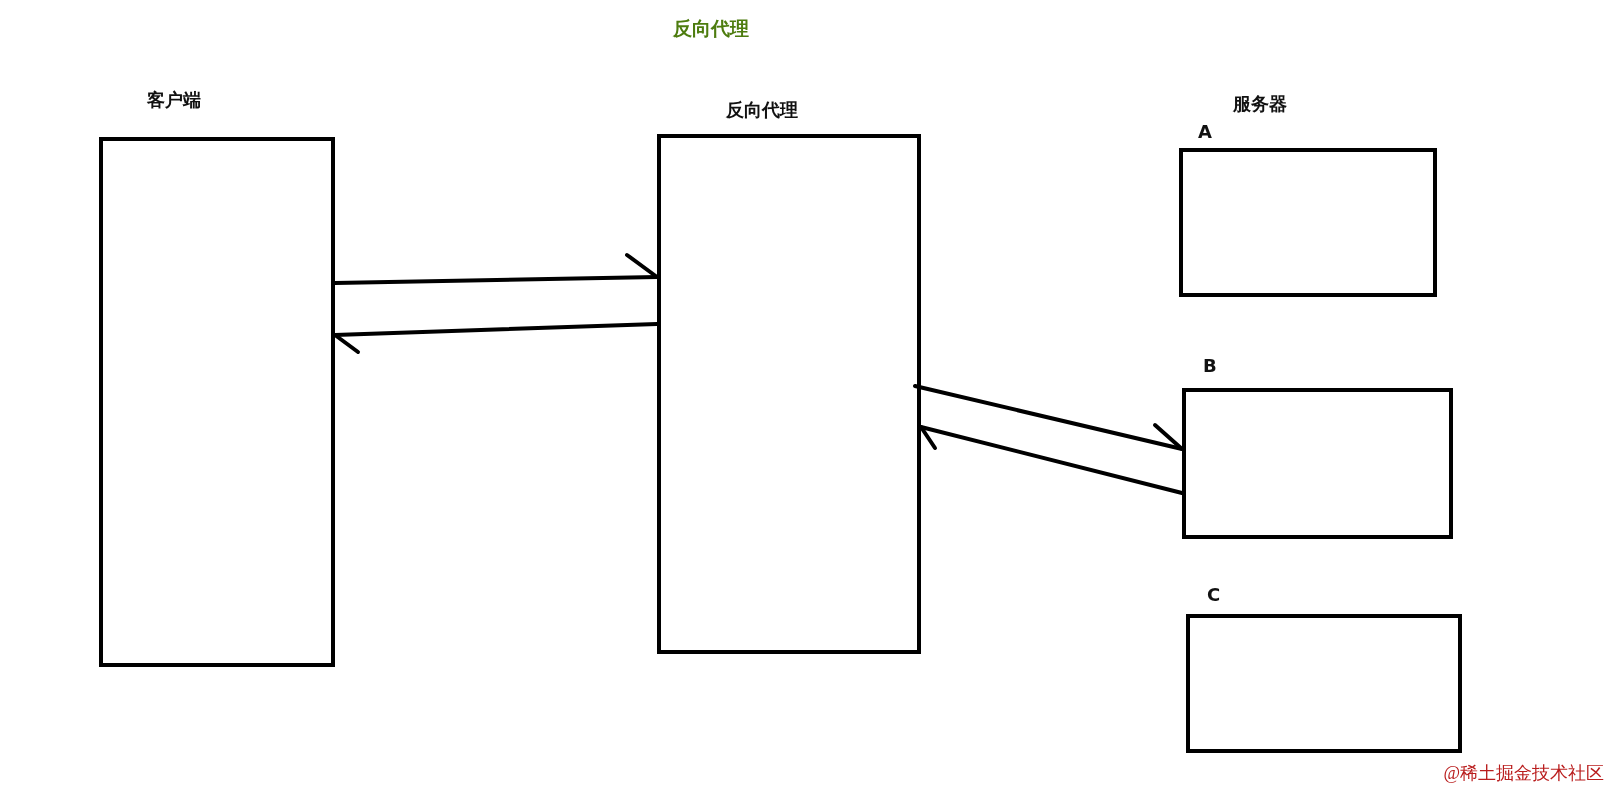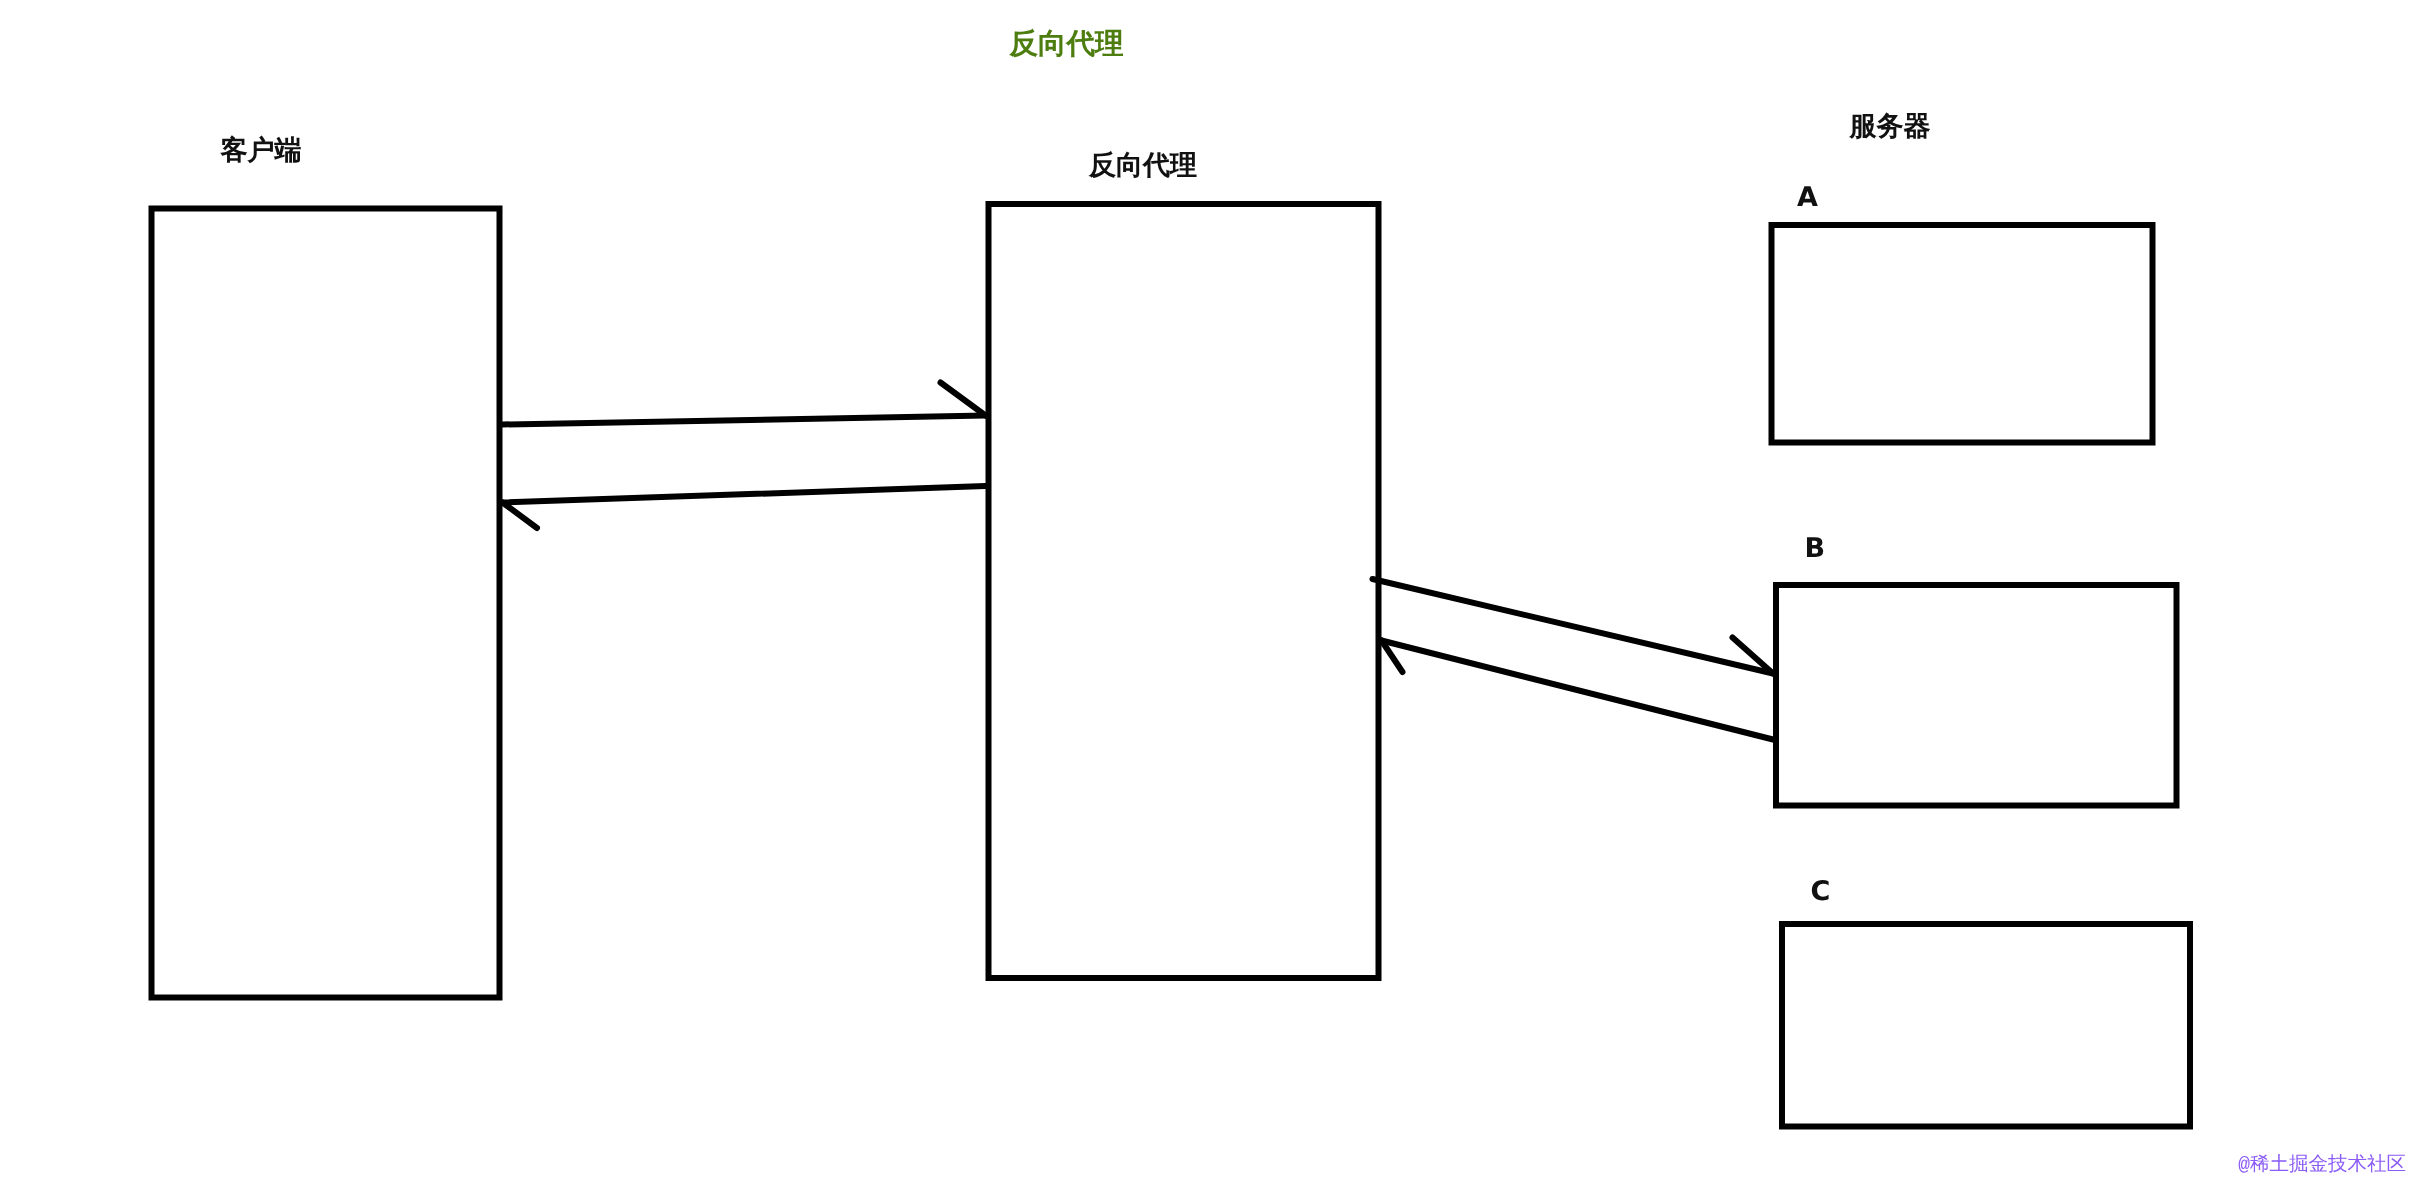--- a/index.html
+++ b/index.html
@@ -2,35 +2,35 @@
 <html><head>
 <meta charset="utf-8">
 <style>
   html, body { margin: 0; padding: 0; background: #ffffff; }
   body { width: 1612px; height: 791px; position: relative; overflow: hidden;
          font-family: "DejaVu Sans", "Liberation Sans", sans-serif; }
   .label { position: absolute; font-weight: bold; color: #111; font-size: 18px; white-space: nowrap; }
   .title { color: #4d7c0f; font-size: 19px; }
   .box { position: absolute; border: 4px solid #000; box-sizing: border-box; background: transparent; }
   svg.lines { position: absolute; left: 0; top: 0; }
-  .watermark { position: absolute; right: 8px; bottom: 6px; color: #8b5cf6; font-size: 13px;
-               font-family: Liberation Mono, monospace; white-space: nowrap; }
+  .watermark { position: absolute; right: 8px; bottom: 6px; color: #b91c1c; font-size: 18px;
+               font-family: Liberation Serif, serif; white-space: nowrap; }
 </style>
 </head>
 <body>
 
 <div class="label title" style="left:673px; top:16px;">反向代理</div>
 
 <div class="label" style="left:147px; top:88px;">客户端</div>
 <div class="box" style="left:99px; top:137px; width:236px; height:530px;"></div>
 
 <div class="label" style="left:726px; top:98px;">反向代理</div>
 <div class="box" style="left:657px; top:134px; width:264px; height:520px;"></div>
 
-<div class="label" style="left:1233px; top:72px;">服务器</div>
+<div class="label" style="left:1233px; top:92px;">服务器</div>
 
 <div class="label" style="left:1198px; top:121px;">A</div>
 <div class="box" style="left:1179px; top:148px; width:258px; height:149px;"></div>
 
 <div class="label" style="left:1203px; top:355px;">B</div>
 <div class="box" style="left:1182px; top:388px; width:271px; height:151px;"></div>
 
 <div class="label" style="left:1207px; top:584px;">C</div>
 <div class="box" style="left:1186px; top:614px; width:276px; height:139px;"></div>
 

